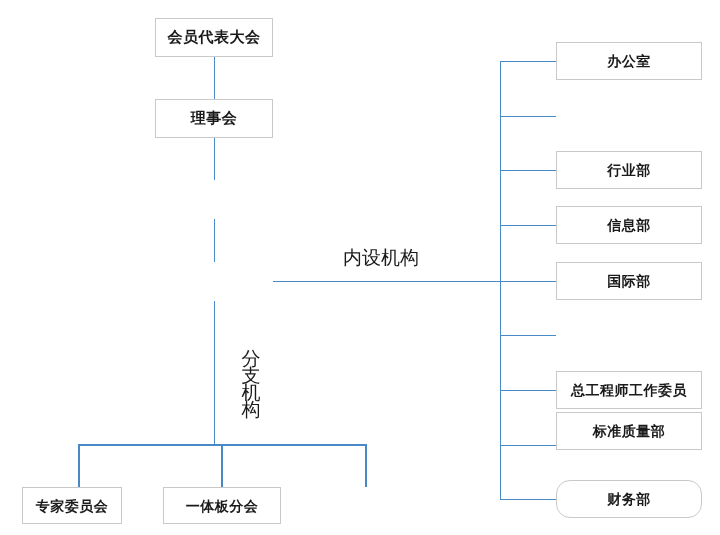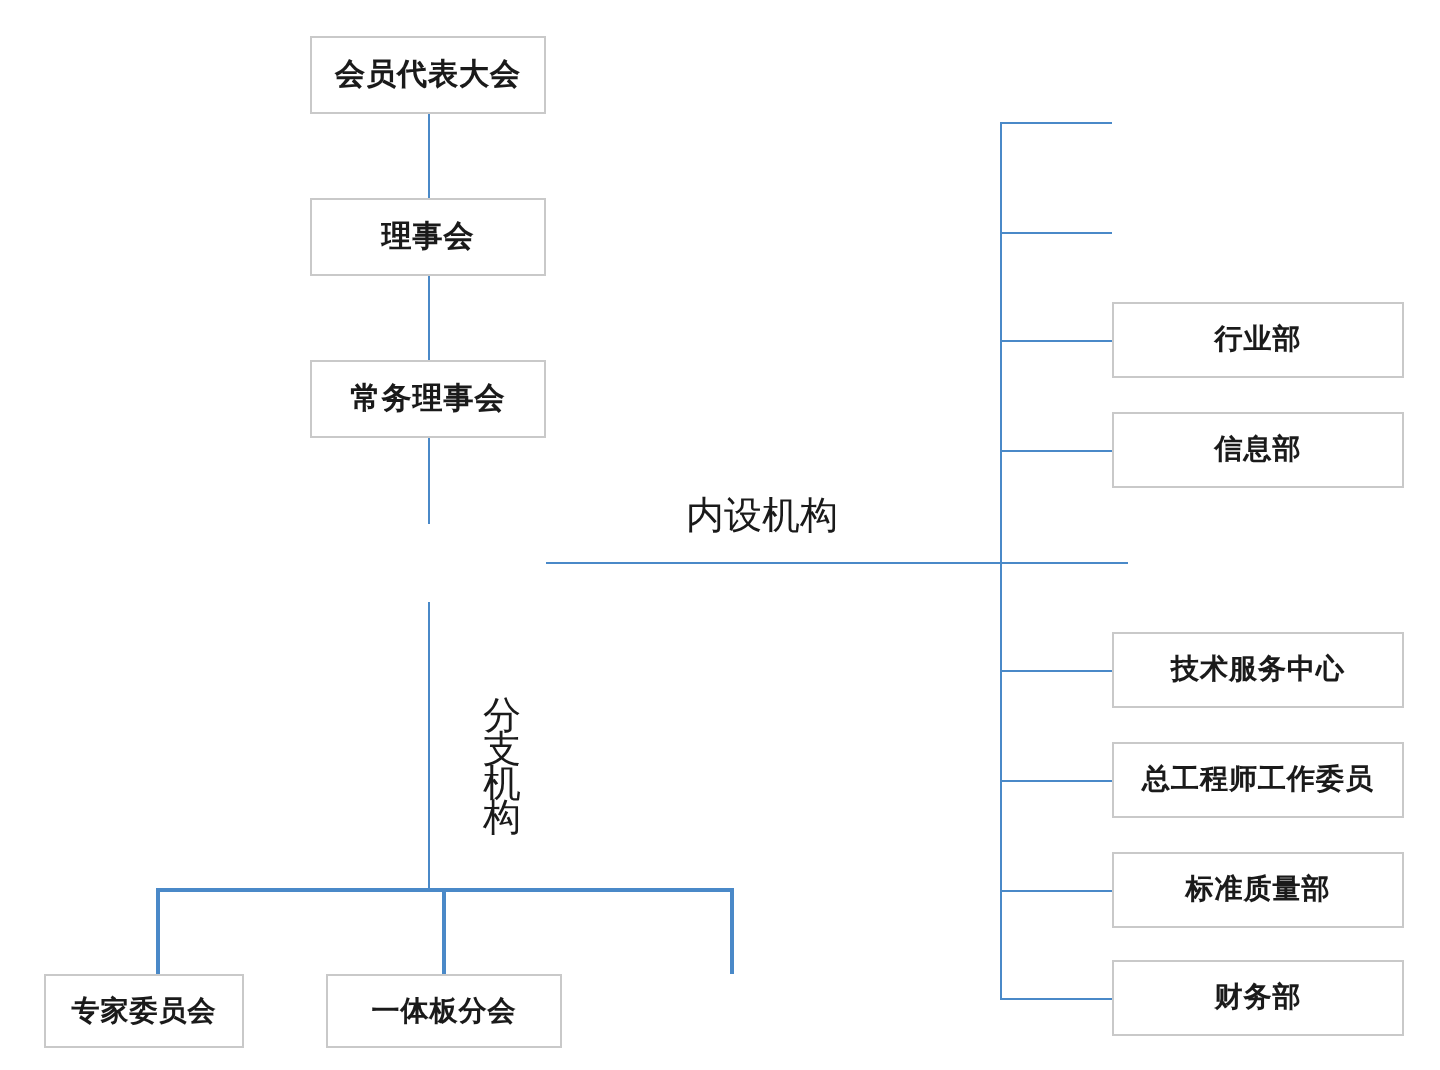--- a/index.html
+++ b/index.html
@@ -113,48 +113,48 @@
   <div class="conn v" style="left:78px;  top:444px; height:43px;"></div>
   <div class="conn v" style="left:221px; top:444px; height:43px;"></div>
   <div class="conn v" style="left:365px; top:444px; height:43px;"></div>
 
   <div class="node node-left n-assembly">
     <span class="node-label">会员代表大会</span>
   </div>
   <div class="node node-left n-council">
     <span class="node-label">理事会</span>
   </div>
-  <div class="node node-left n-standing">
-    <span class="node-label">常务理事会</span>
-  </div>
 
   <div class="caption caption-internal">内设机构</div>
   <div class="caption caption-branch">
     <span>分</span>
     <span>支</span>
     <span>机</span>
     <span>构</span>
   </div>
 
+  <div class="node node-right" style="top:42px;">
+    <span class="node-label">办公室</span>
+  </div>
   <div class="node node-right" style="top:151px;">
     <span class="node-label">行业部</span>
   </div>
   <div class="node node-right" style="top:206px;">
     <span class="node-label">信息部</span>
   </div>
-  <div class="node node-right" style="top:316px;">
-    <span class="node-label">技术服务中心</span>
+  <div class="node node-right" style="top:262px;">
+    <span class="node-label">国际部</span>
   </div>
   <div class="node node-right" style="top:371px;">
     <span class="node-label">总工程师工作委员</span>
   </div>
-  <div class="node node-right" style="top:426px;">
+  <div class="node node-right" style="top:412px;">
     <span class="node-label">标准质量部</span>
   </div>
-  <div class="node node-right" style="top:480px;">
+  <div class="node node-right" style="top:480px;border-radius:14px;">
     <span class="node-label">财务部</span>
   </div>
 
   <div class="node node-bottom b-expert">
     <span class="node-label">专家委员会</span>
   </div>
   <div class="node node-bottom b-board">
     <span class="node-label">一体板分会</span>
   </div>
 

